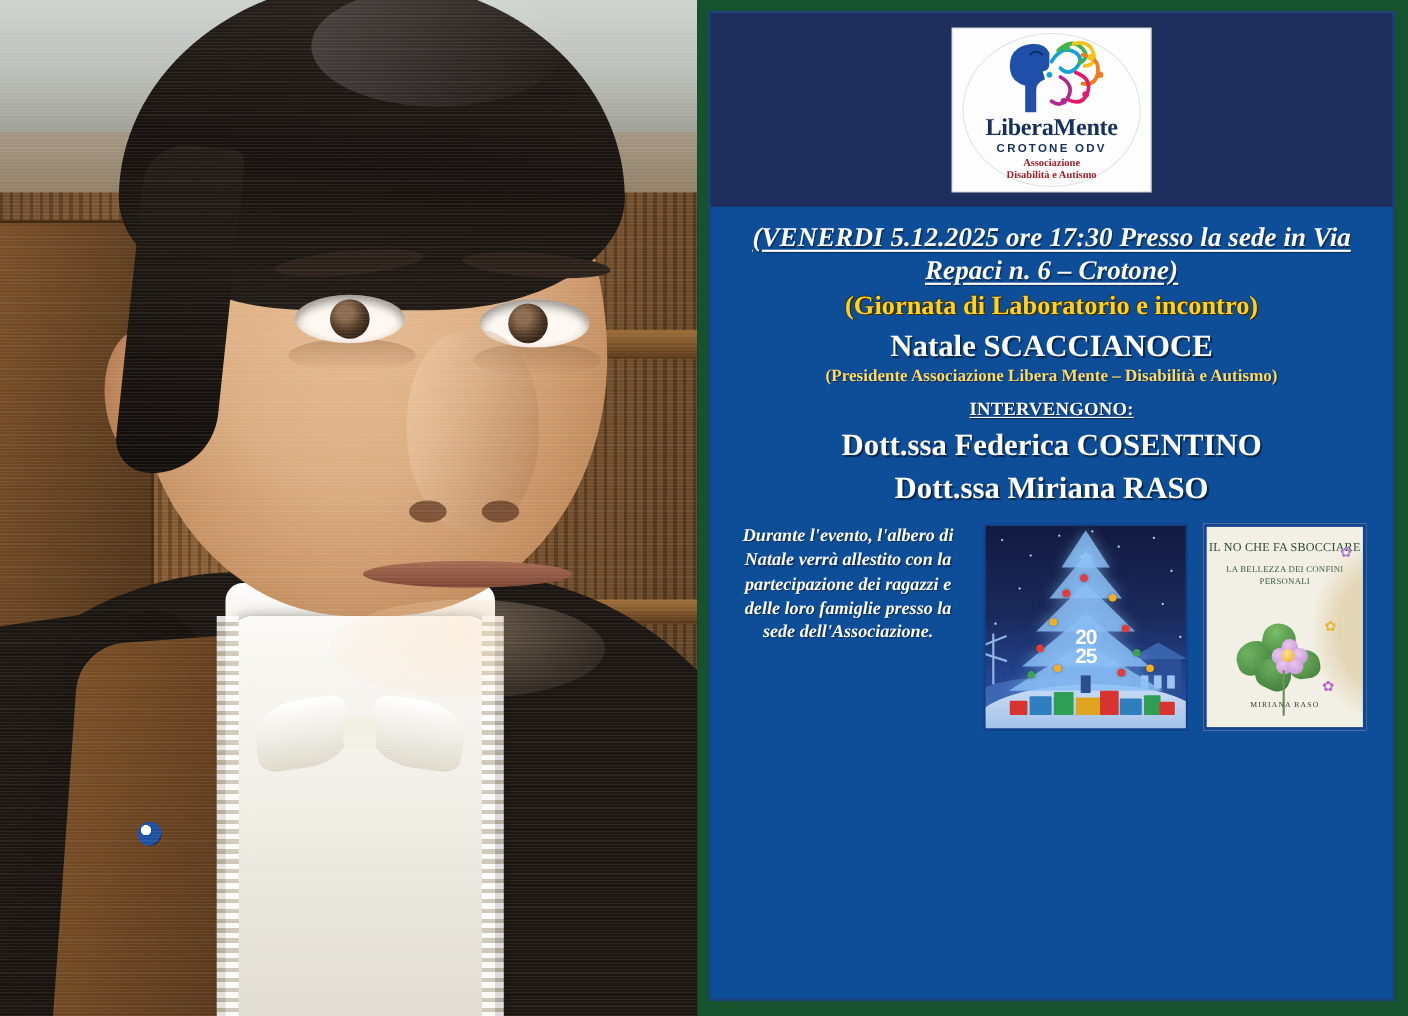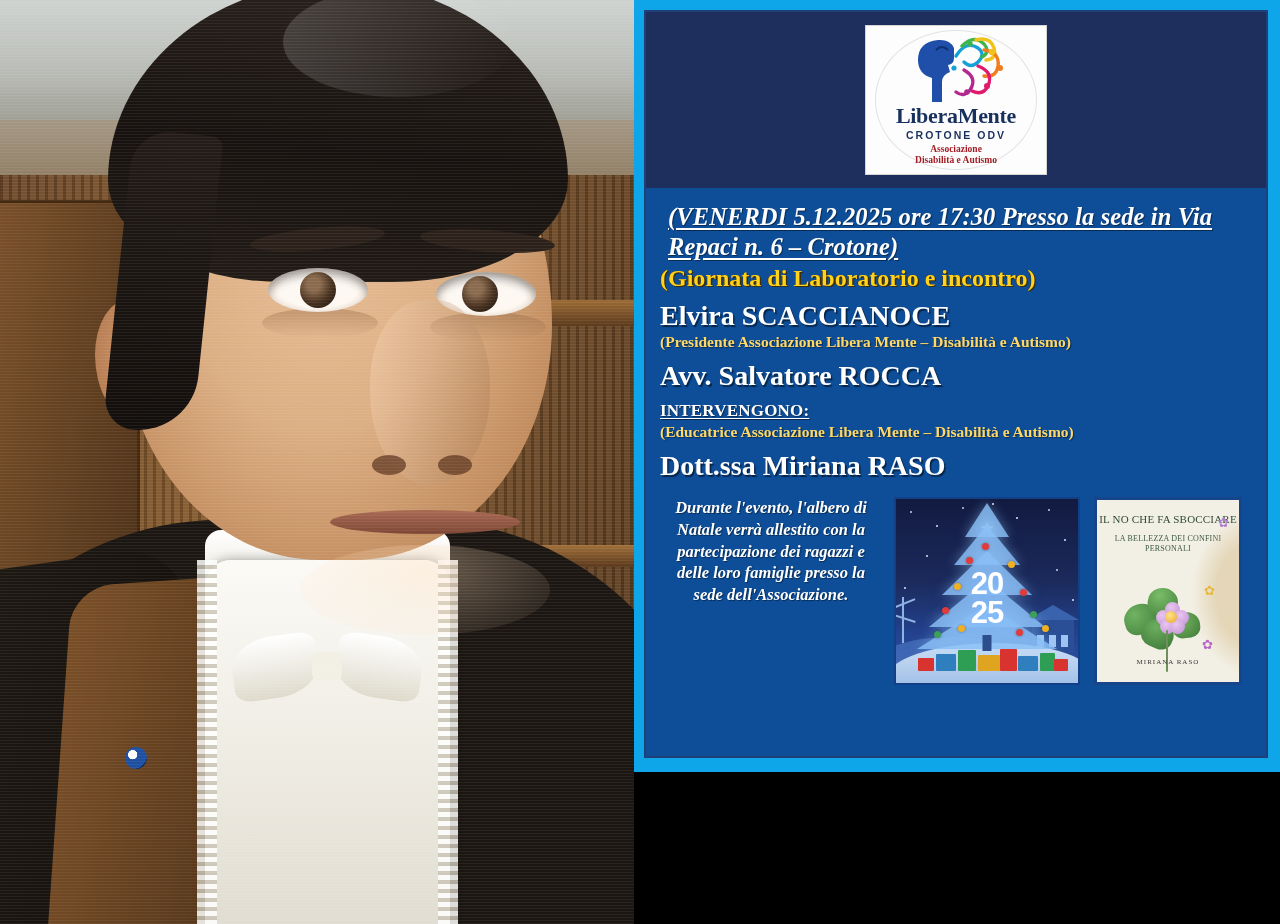--- a/index.html
+++ b/index.html
@@ -95,41 +95,41 @@
              background:rgba(92,52,30,.72); }
   .ph-nostril.l { left:372px; } .ph-nostril.r { left:438px; }
   .ph-mouth { position:absolute; left:330px; top:510px; width:190px; height:24px;
              border-radius:50%; background:linear-gradient(180deg,#a86a53,#7d4634); }
   .ph-chin { position:absolute; left:300px; top:545px; width:250px; height:90px;
              border-radius:50%; background:radial-gradient(ellipse at 50% 30%,rgba(255,220,185,.35),rgba(160,110,70,0)); }
   .ph-grain { position:absolute; inset:0; pointer-events:none; opacity:.12;
              background:repeating-linear-gradient(0deg,rgba(255,255,255,.5) 0 1px,rgba(0,0,0,0) 1px 3px); }
 
   
-  .poster { position:relative; width:646px; height:772px; background:#0ea5e9;
+  .poster { position:relative; width:646px; height:924px; background:#14532d;
             padding:10px 12px 14px 10px; }
   .poster-inner { position:relative; width:100%; height:100%;
             border:2px solid #1f3f78; background:#0e4e99; padding:0; }
 
   .logo-band { position:relative; height:176px; background:#1e2f5e;
             display:flex; align-items:center; justify-content:center; }
   .logo-card { width:180px; height:148px; background:#fdfdfd;
             display:flex; flex-direction:column; align-items:center; justify-content:center;
             box-shadow:0 0 0 1px #d4d4d4; }
   .logo-oval { position:absolute; width:162px; height:140px; border-radius:50%;
             border:1px solid #e3e3e3; }
   .logo-art { position:relative; width:128px; height:70px; margin-bottom:1px; }
   .logo-wordmark { font-family:"Liberation Serif", serif; font-size:22px; font-weight:700;
             color:#18305e; letter-spacing:-.3px; line-height:1; position:relative; z-index:2; }
   .logo-sub { font-family:"Liberation Sans", sans-serif; font-size:10.5px; font-weight:700;
             color:#18305e; letter-spacing:2px; margin-top:2px; position:relative; z-index:2; }
   .logo-tag { font-family:"Liberation Serif", serif; font-size:9.5px; font-weight:700;
             color:#a11c24; line-height:1.15; text-align:center; margin-top:3px; position:relative; z-index:2; }
 
-  .body-area { padding:14px 14px 0 14px; text-align:left; }
+  .body-area { padding:14px 14px 0 14px; text-align:center; }
 
   .date-line { font-family:"Liberation Serif", serif; font-style:italic; font-weight:700;
             font-size:24.5px; color:#ffffff; line-height:1.22; text-decoration:underline;
             text-underline-offset:3px; letter-spacing:.1px;
             text-shadow:1px 1px 1px rgba(0,0,0,.45); padding:0 8px; }
 
   .event-title { font-family:"Liberation Serif", serif; font-style:italic; font-weight:700;
             font-size:28px; color:#ffd21e; letter-spacing:.4px; margin-top:22px;
             text-shadow:1.5px 1.5px 0 #3a2c06, -0.6px -0.6px 0 #3a2c06; }
   .event-sub { font-family:"Liberation Serif", serif; font-weight:700; font-size:24px;
@@ -169,21 +169,21 @@
   .tc-tier { position:absolute; left:50%; transform:translateX(-50%);
             width:0; height:0; border-left:var(--w) solid transparent;
             border-right:var(--w) solid transparent; border-bottom:var(--h) solid;
             border-bottom-color:rgba(138,190,245,.82);
             filter:drop-shadow(0 0 6px rgba(150,205,255,.55)); }
   .tc-trunk { position:absolute; left:50%; bottom:-2px; transform:translateX(-50%);
             width:9px; height:16px; background:#2d4e8c; }
   .tc-star { position:absolute; left:50%; bottom:146px; transform:translateX(-50%);
             color:#dff0ff; font-size:17px; line-height:1; text-shadow:0 0 9px #bcdcff; }
   .tc-year { position:absolute; left:50%; bottom:56px; transform:translateX(-50%);
-            font-family:"Liberation Sans", sans-serif; font-weight:700; font-size:31px;
+            font-family:"Liberation Sans", sans-serif; font-weight:700; font-size:19px;
             color:#ffffff; line-height:.92; letter-spacing:-1px; text-align:center;
             text-shadow:0 0 8px rgba(120,180,255,.7); z-index:4; }
   .tc-orn { position:absolute; width:7px; height:7px; border-radius:50%; z-index:3;
             box-shadow:0 0 3px rgba(0,0,0,.35); }
   .tc-gift { position:absolute; bottom:12px; border-radius:1px; z-index:5; }
   .tc-house { position:absolute; right:4px; bottom:30px; width:42px; height:34px;
             background:#2a4f96; }
   .tc-house::before { content:""; position:absolute; left:-5px; top:-14px; width:0; height:0;
             border-left:26px solid transparent; border-right:26px solid transparent;
             border-bottom:15px solid #3a63ad; }
@@ -299,26 +299,25 @@
           </div>
         </div>
       </div>
 
       <div class="body-area">
 
         <div class="date-line">(VENERDI 5.12.2025 ore 17:30 Presso la sede in Via Repaci n. 6 – Crotone)</div>
 
         <div class="event-sub">(Giornata di Laboratorio e incontro)</div>
 
-        <div class="person-name">Elvira SCACCIANOCE</div>
+        <div class="person-name">Natale SCACCIANOCE</div>
         <div class="person-role">(Presidente Associazione Libera Mente – Disabilità e Autismo)</div>
-        <div class="person-name">Avv. Salvatore ROCCA</div>
 
         <div class="sec-head tight">INTERVENGONO:</div>
-        <div class="person-role">(Educatrice Associazione Libera Mente – Disabilità e Autismo)</div>
+        <div class="person-name">Dott.ssa Federica COSENTINO</div>
         <div class="person-name">Dott.ssa Miriana RASO</div>
       </div>
 
       <div class="bottom-row">
 
         <div class="note">Durante l'evento, l'albero di Natale verrà allestito con la partecipazione dei ragazzi e delle loro famiglie presso la sede dell'Associazione.</div>
 
         <div class="tree-card">
           <div class="tc-stars">
             <i style="left:14px;top:12px;width:2px;height:2px"></i>

